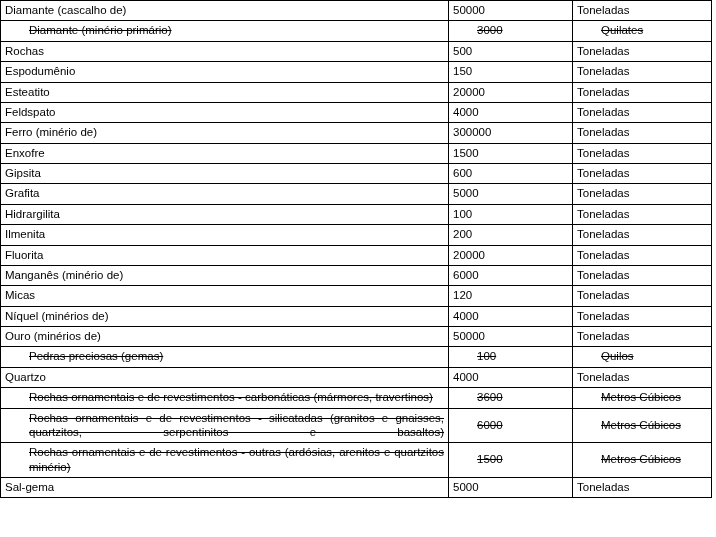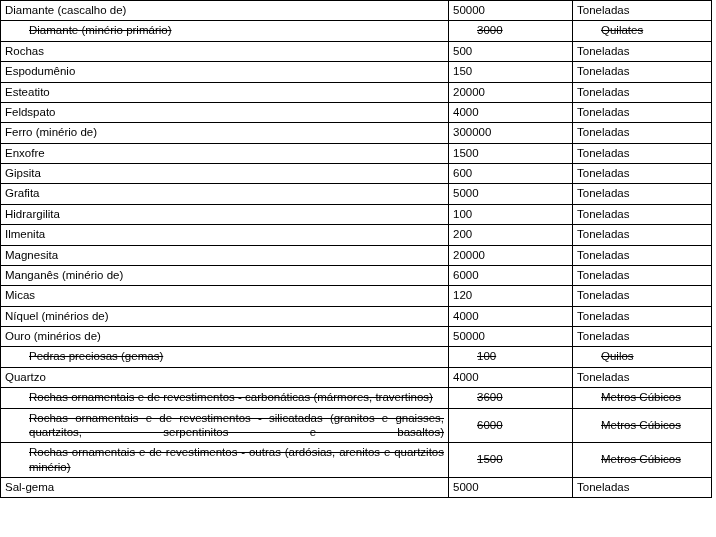--- a/index.html
+++ b/index.html
@@ -111,21 +111,21 @@
           <td class="c-name">Hidrargilita</td>
           <td class="c-qty">100</td>
           <td class="c-unit">Toneladas</td>
         </tr>
         <tr>
           <td class="c-name">Ilmenita</td>
           <td class="c-qty">200</td>
           <td class="c-unit">Toneladas</td>
         </tr>
         <tr>
-          <td class="c-name">Magnesita</td>
+          <td class="c-name">Fluorita</td>
           <td class="c-qty">20000</td>
           <td class="c-unit">Toneladas</td>
         </tr>
         <tr>
           <td class="c-name">Manganês (minério de)</td>
           <td class="c-qty">6000</td>
           <td class="c-unit">Toneladas</td>
         </tr>
         <tr>
           <td class="c-name">Micas</td>

